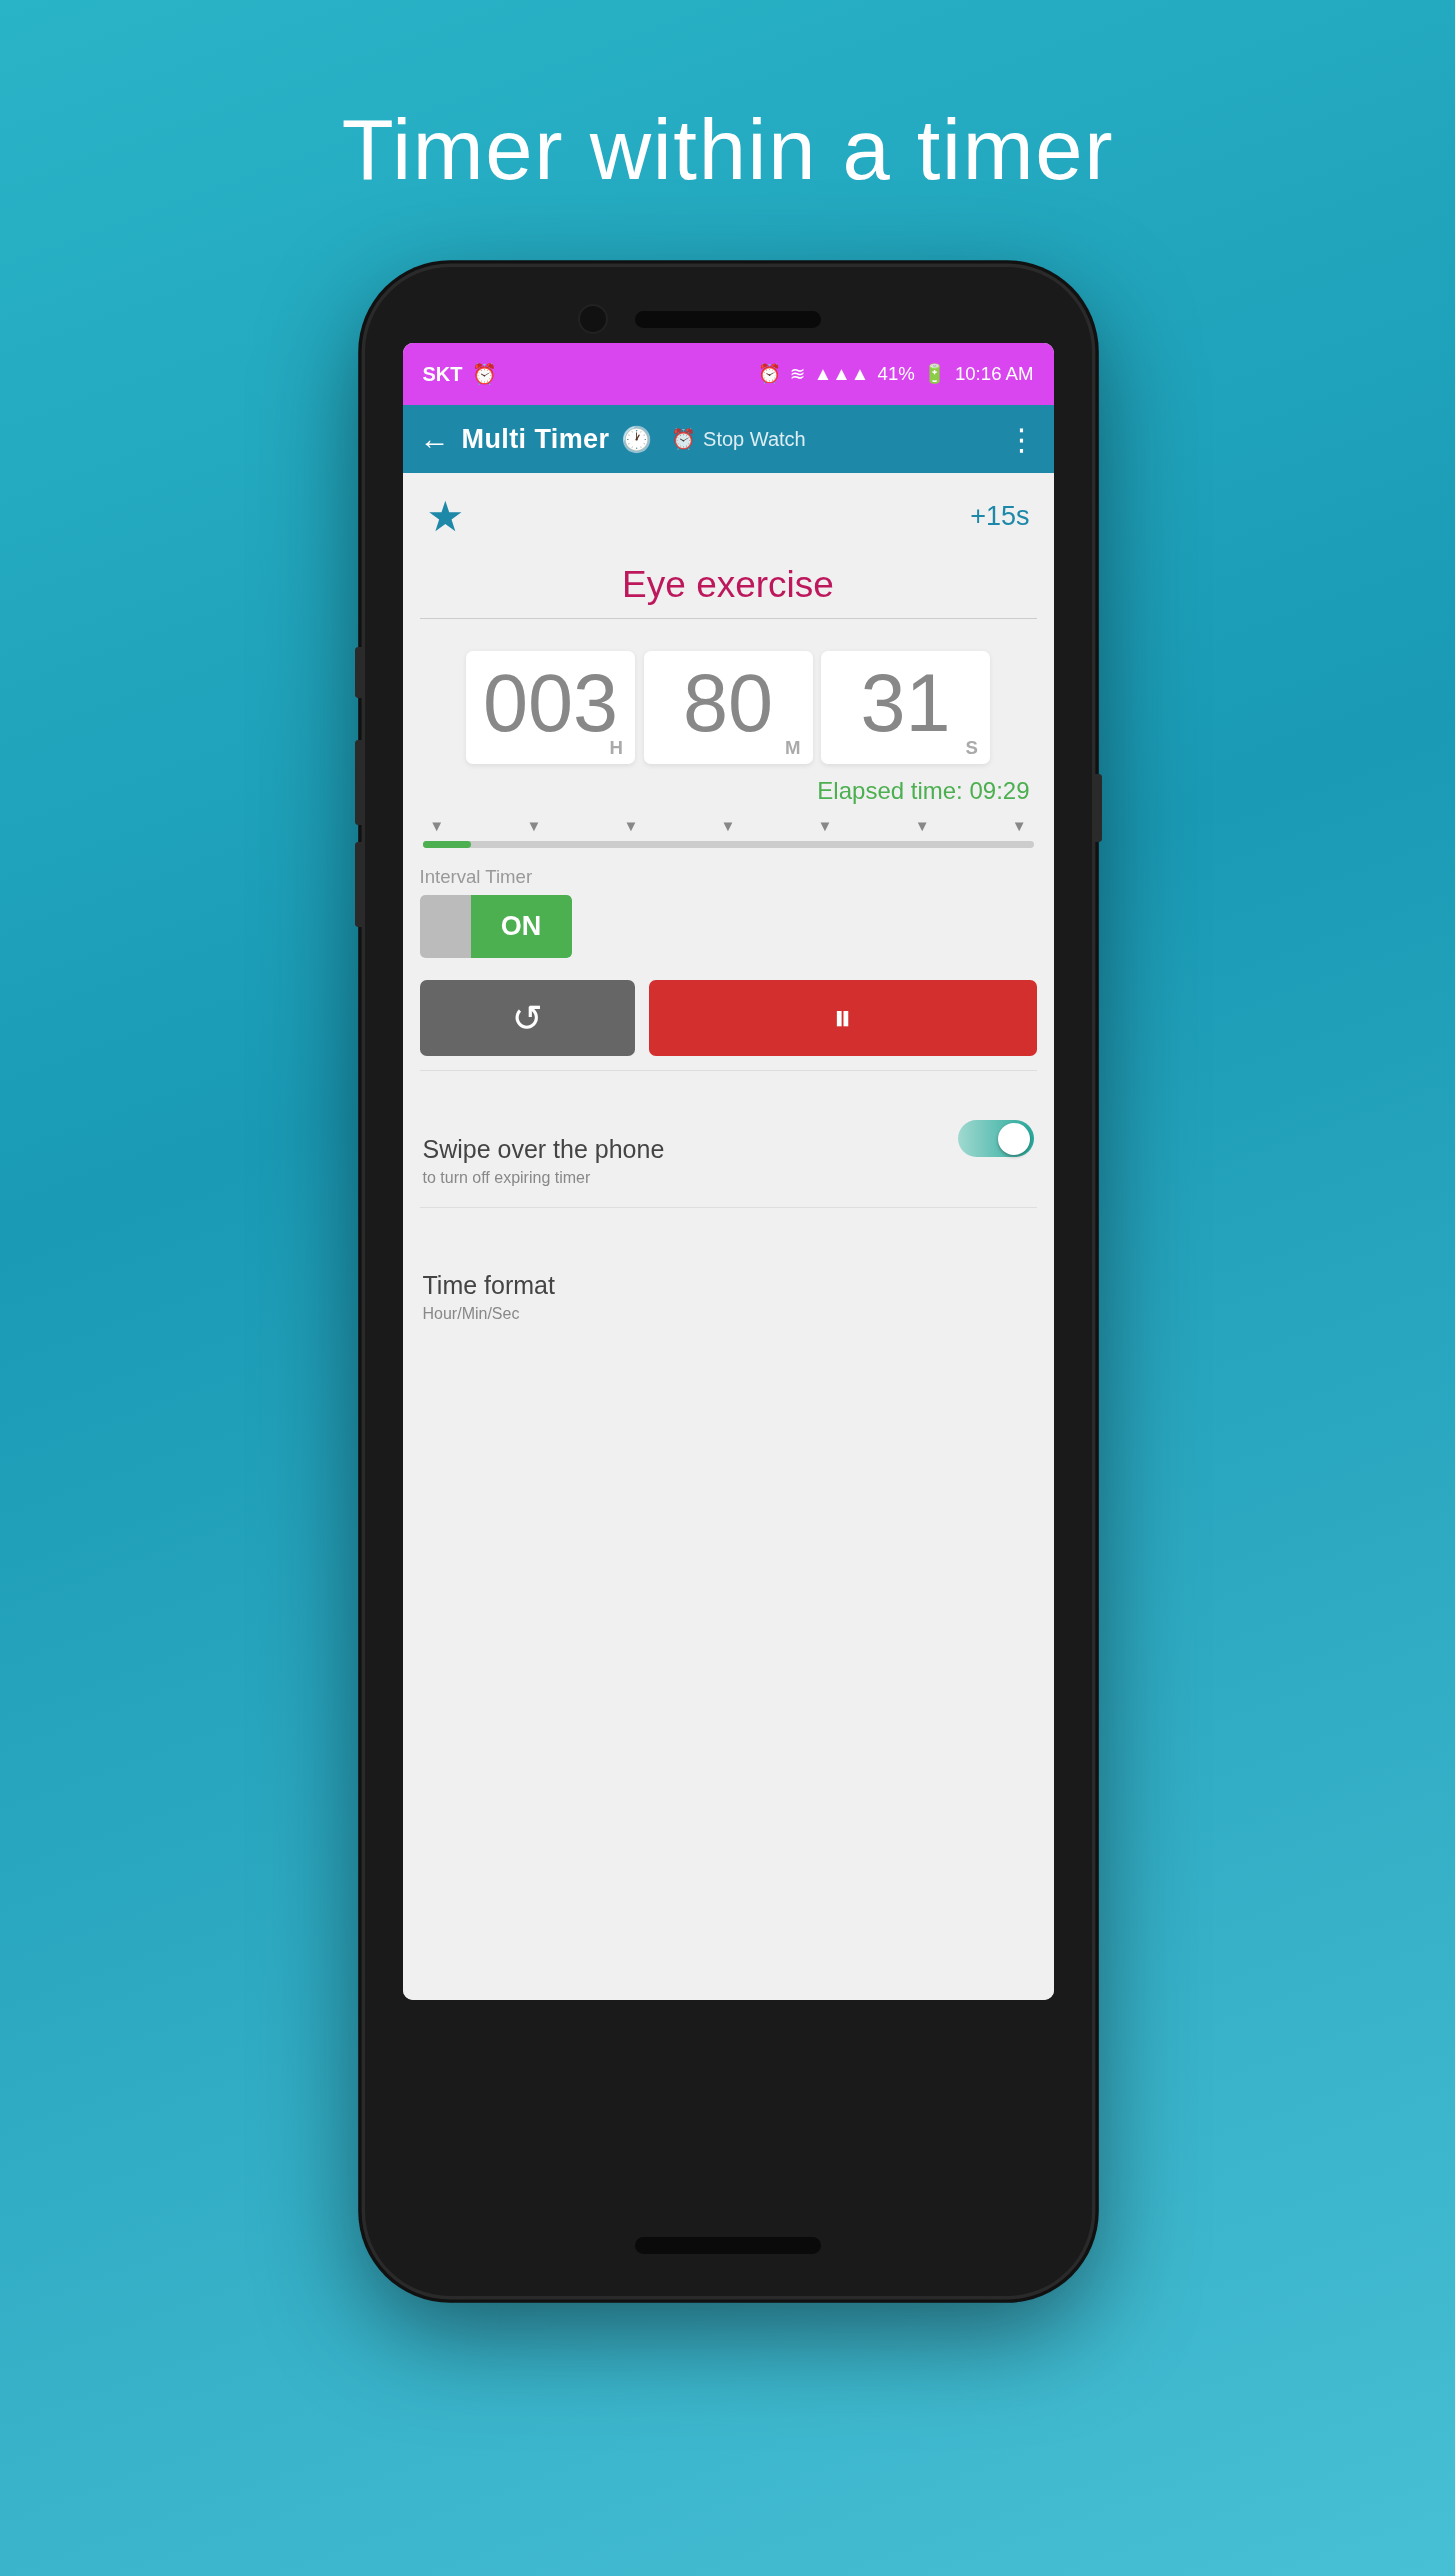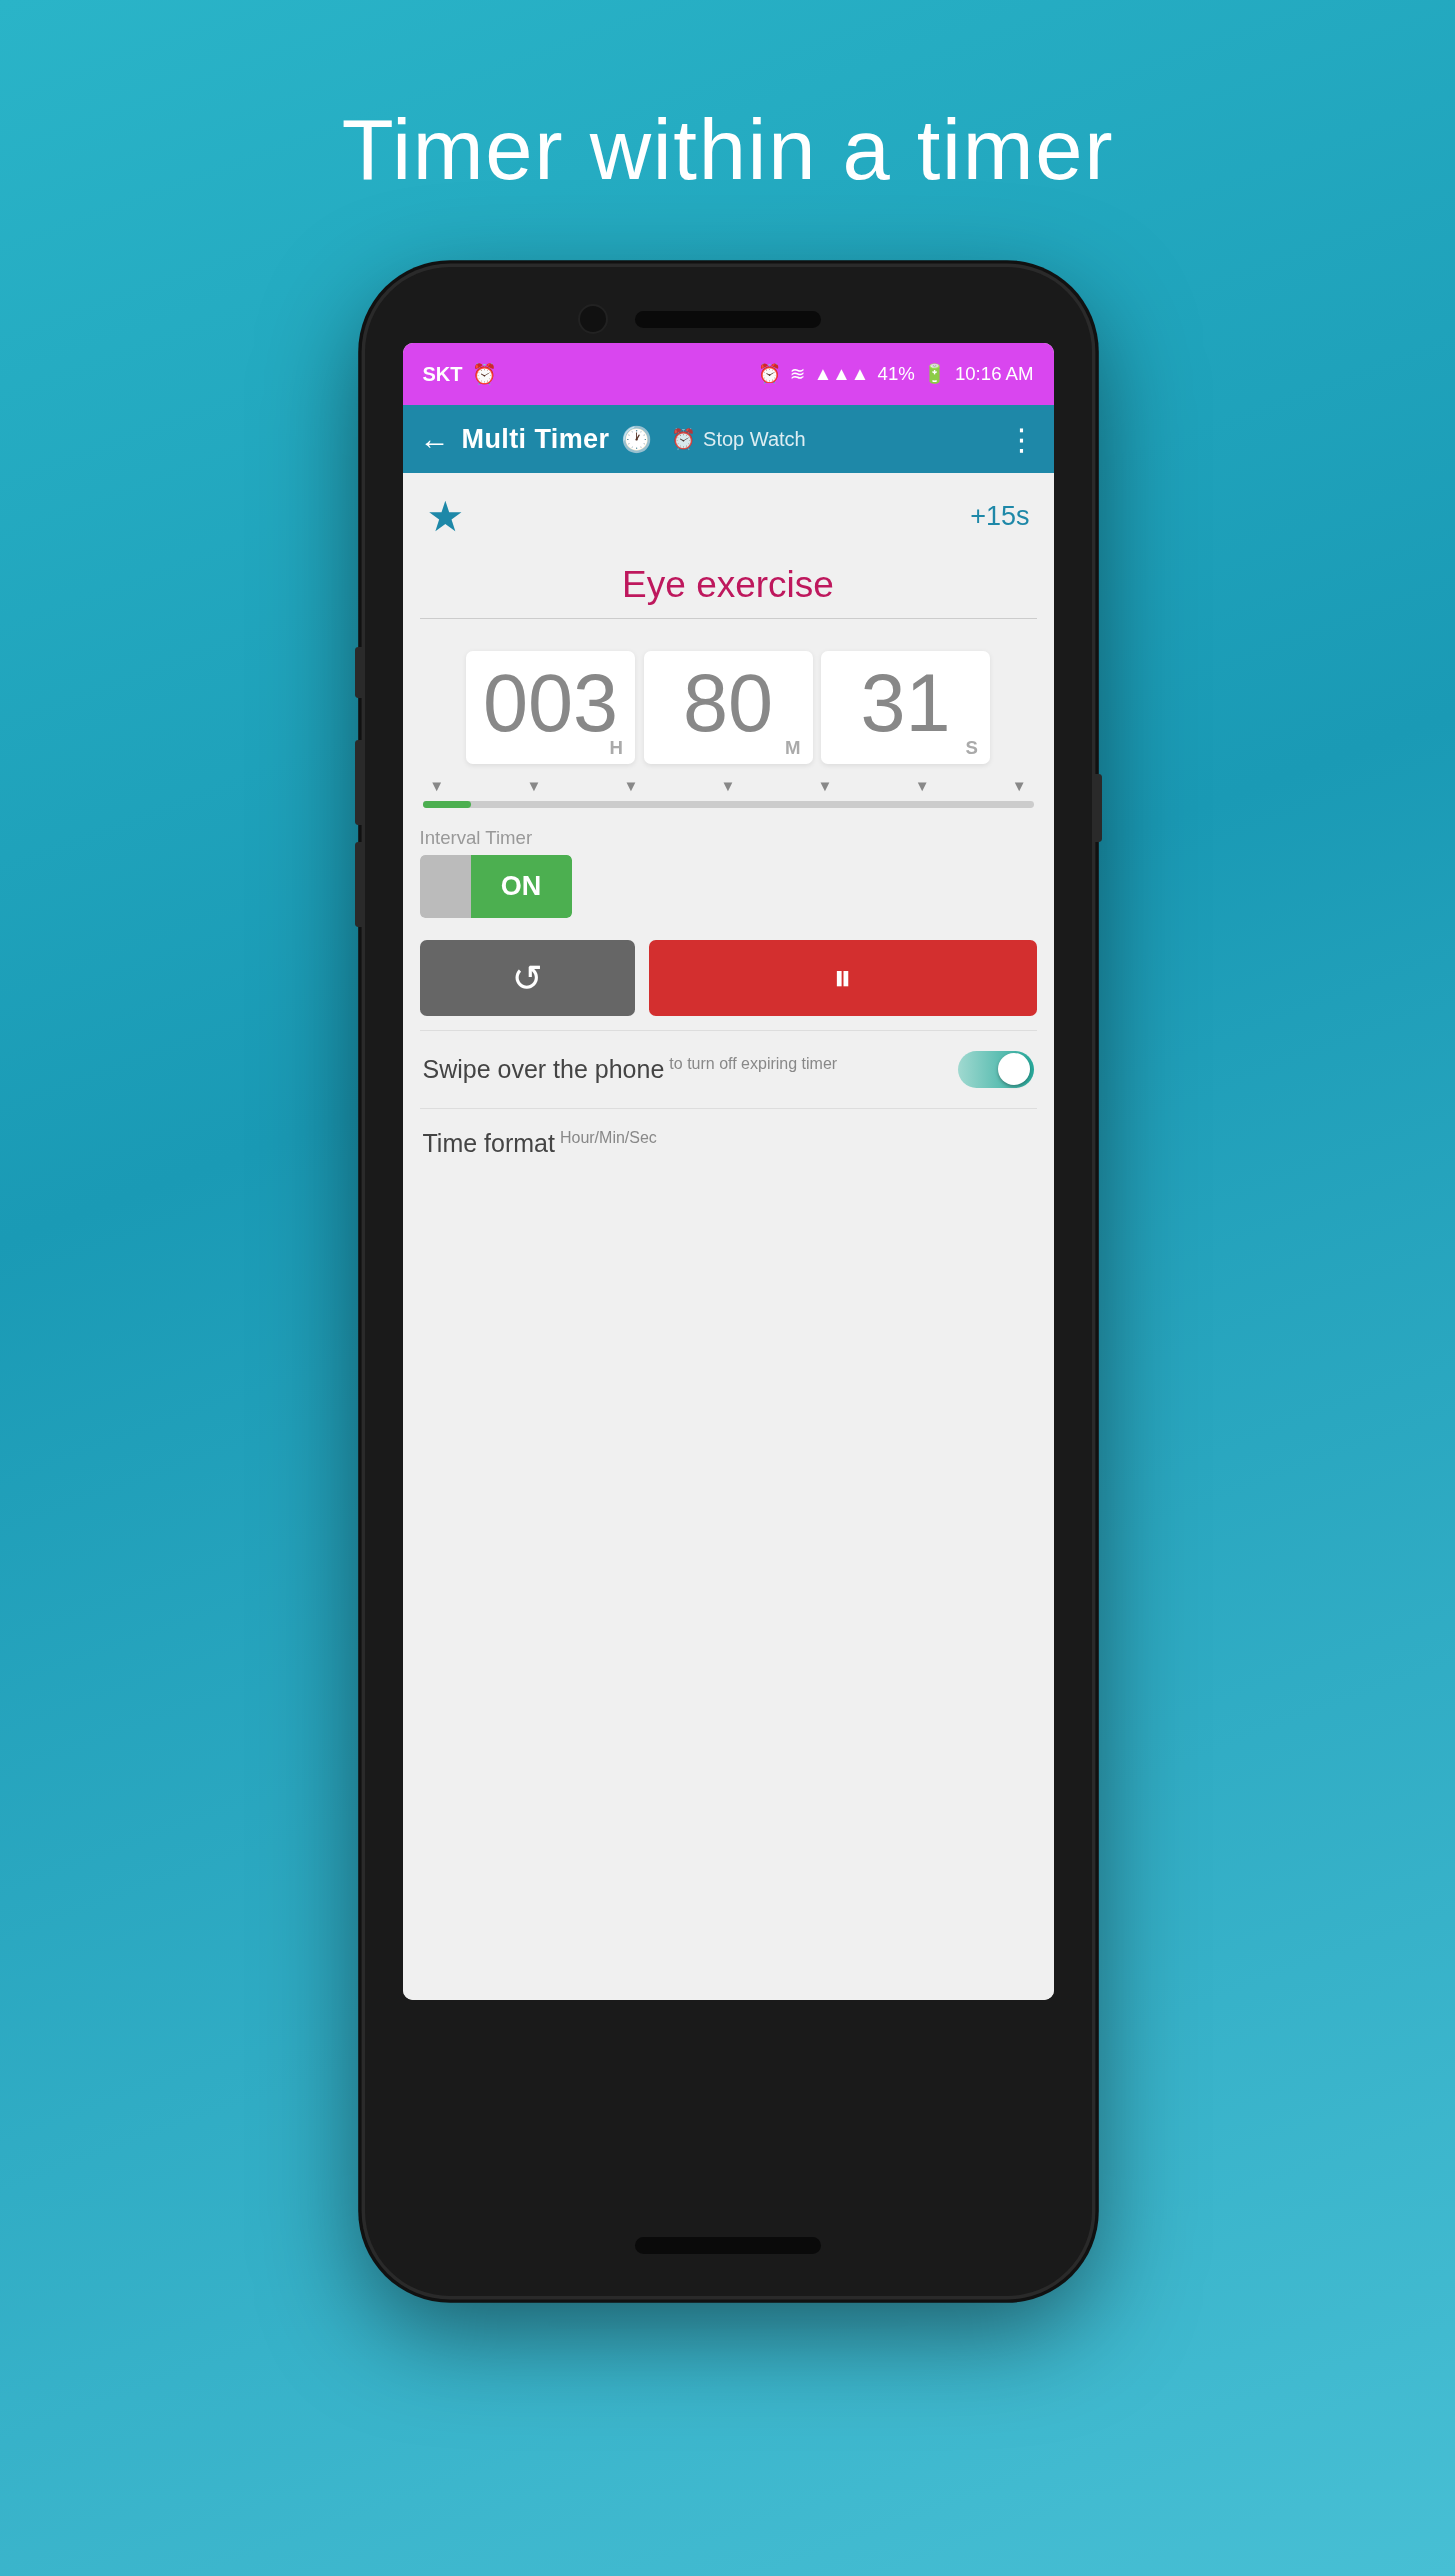--- a/index.html
+++ b/index.html
@@ -379,22 +379,23 @@
     
     .setting-row {
       display: flex;
       align-items: center;
       justify-content: space-between;
       padding: 20px 20px;
     }
 
     .setting-text-group {
       display: flex;
-      flex-direction: row;
+      flex-direction: column;
       gap: 5px;
+      margin-top: 44px;
     }
 
     .setting-title {
       font-size: 25px;
       color: #444;
     }
 
     .setting-subtitle {
       font-size: 16px;
       color: #888;
@@ -533,20 +534,24 @@
         <div class="time-block">
           <div class="time-value">80</div>
           <span class="time-label">M</span>
         </div>
         <div class="time-block">
           <div class="time-value">31</div>
           <span class="time-label">S</span>
         </div>
       </div>
 
+      <div class="elapsed-time">
+        <span>Elapsed time:</span>
+        <span>09:29</span>
+      </div>
 
       <div class="slider-area">
         <div class="slider-markers">
           <span class="slider-marker">▼</span>
           <span class="slider-marker">▼</span>
           <span class="slider-marker">▼</span>
           <span class="slider-marker">▼</span>
           <span class="slider-marker">▼</span>
           <span class="slider-marker">▼</span>
           <span class="slider-marker">▼</span>

